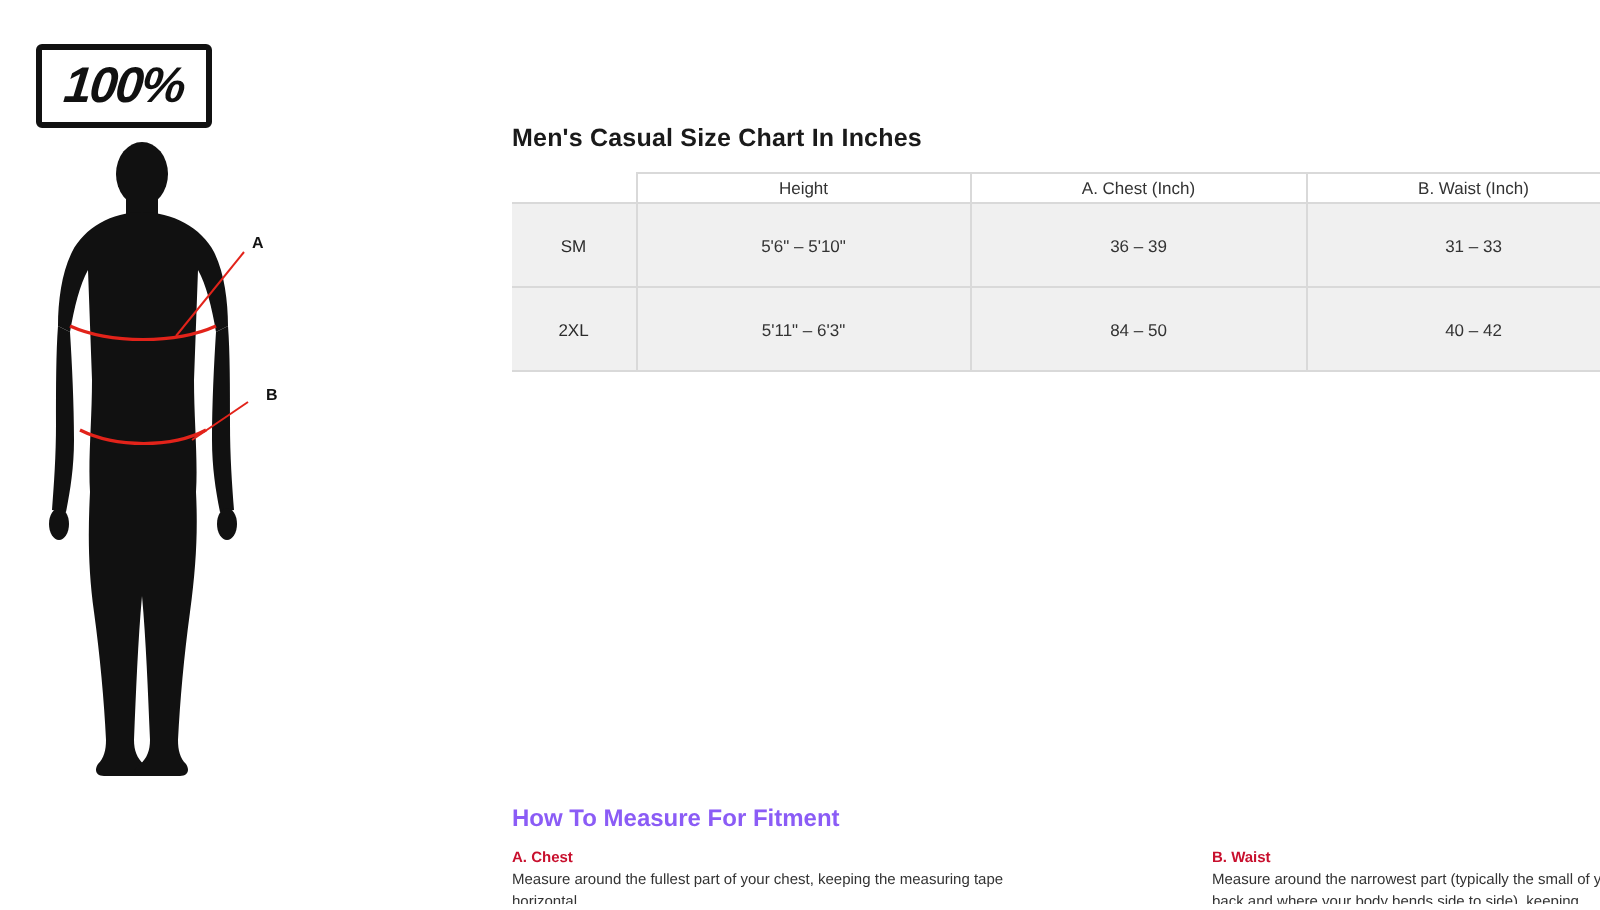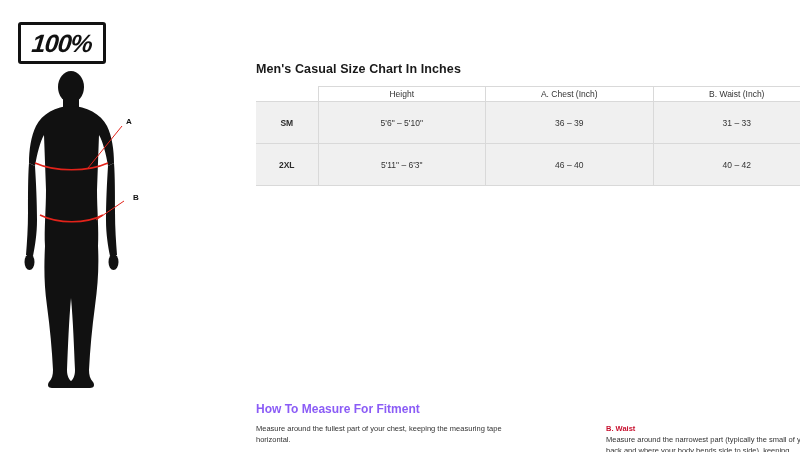--- a/index.html
+++ b/index.html
@@ -114,21 +114,21 @@
     background: #ffffff;
   }
   #size-table thead th.corner {
     border-top: none;
     border-left: none;
     border-bottom: none;
     width: 62px;
   }
   #size-table tbody td.size-cell {
     width: 62px;
-    font-weight: bold;
+    font-weight: normal;
     font-size: 8.5px;
     color: #2b2b2b;
     border-left: none;
   }
   #size-table tbody tr.shaded td { background: #f0f0f0; }
   #size-table tbody tr.plain td { background: #ffffff; }
 
   
   #howto {
     position: absolute;
@@ -244,30 +244,31 @@
       <tbody>
         <tr class="shaded">
           <td class="size-cell">SM</td>
           <td>5'6" – 5'10"</td>
           <td>36 – 39</td>
           <td>31 – 33</td>
         </tr>
         <tr class="shaded">
           <td class="size-cell">2XL</td>
           <td>5'11" – 6'3"</td>
-          <td>46 – 40</td>
+          <td>84 – 50</td>
           <td>40 – 42</td>
         </tr>
       </tbody>
     </table>
 
     <div id="howto">
       <div id="howto-title">How To Measure For Fitment</div>
       <div id="howto-cols">
         <div class="howto-col">
+          <div class="howto-head">A. Chest</div>
           <div class="howto-body">Measure around the fullest part of your chest, keeping the measuring tape horizontal.</div>
         </div>
         <div class="howto-col">
           <div class="howto-head">B. Waist</div>
           <div class="howto-body">Measure around the narrowest part (typically the small of your back and where your body bends side to side), keeping</div>
         </div>
       </div>
     </div>
 
   </div>

